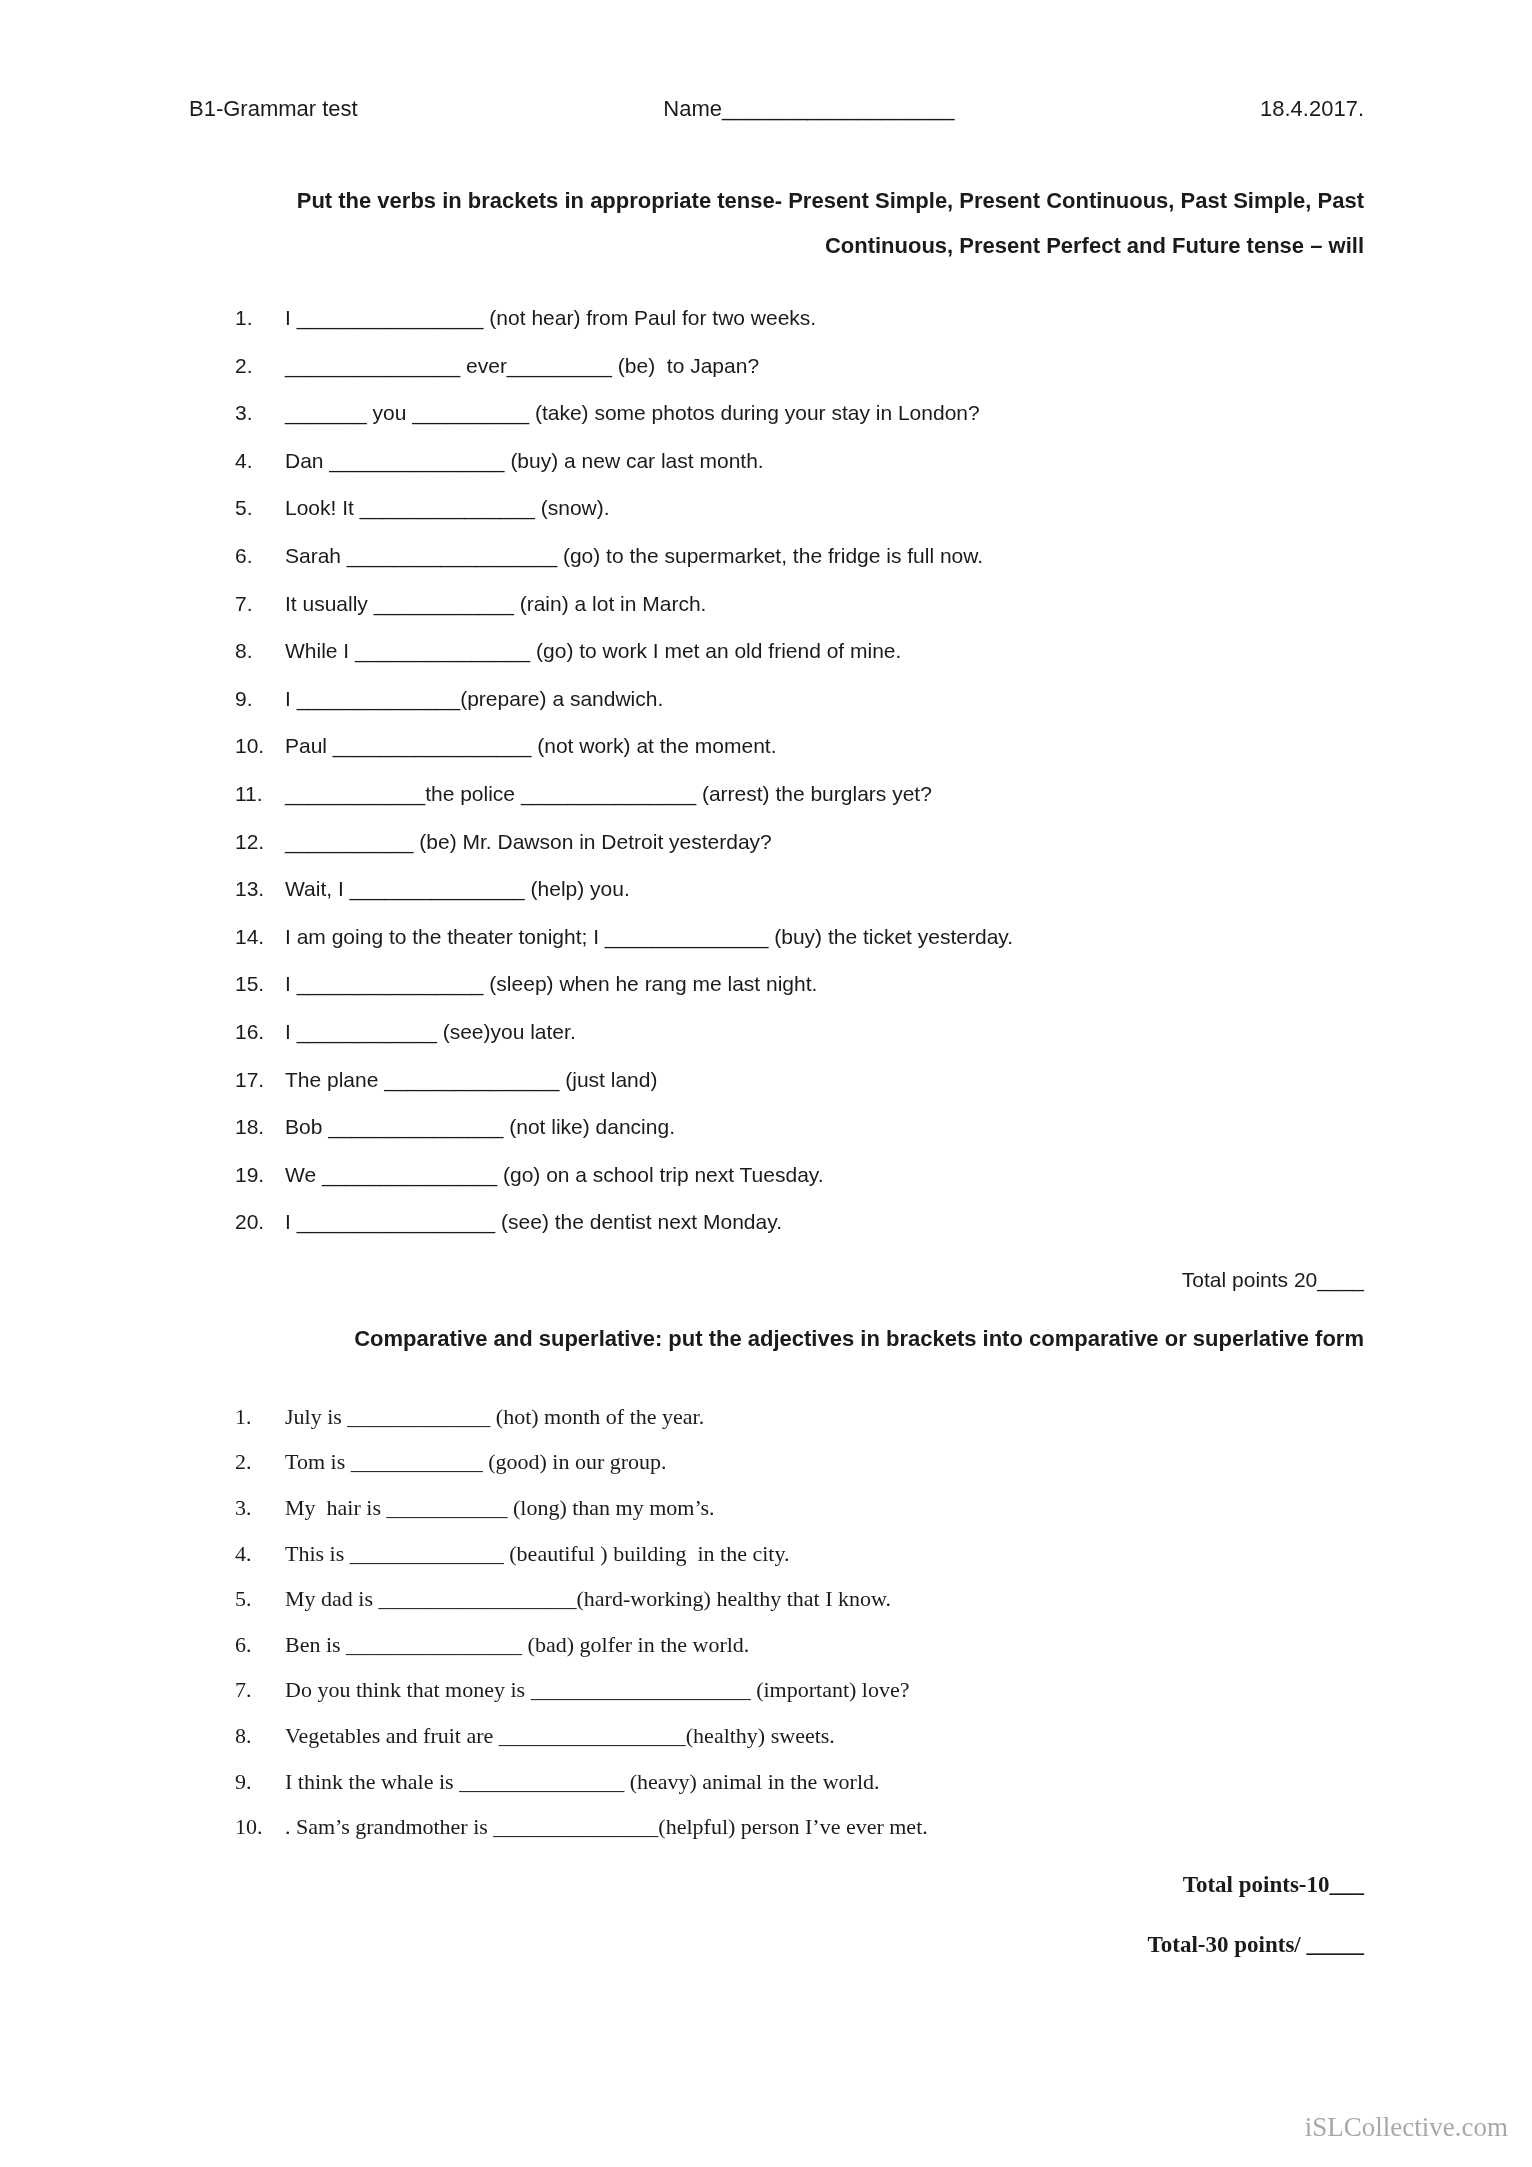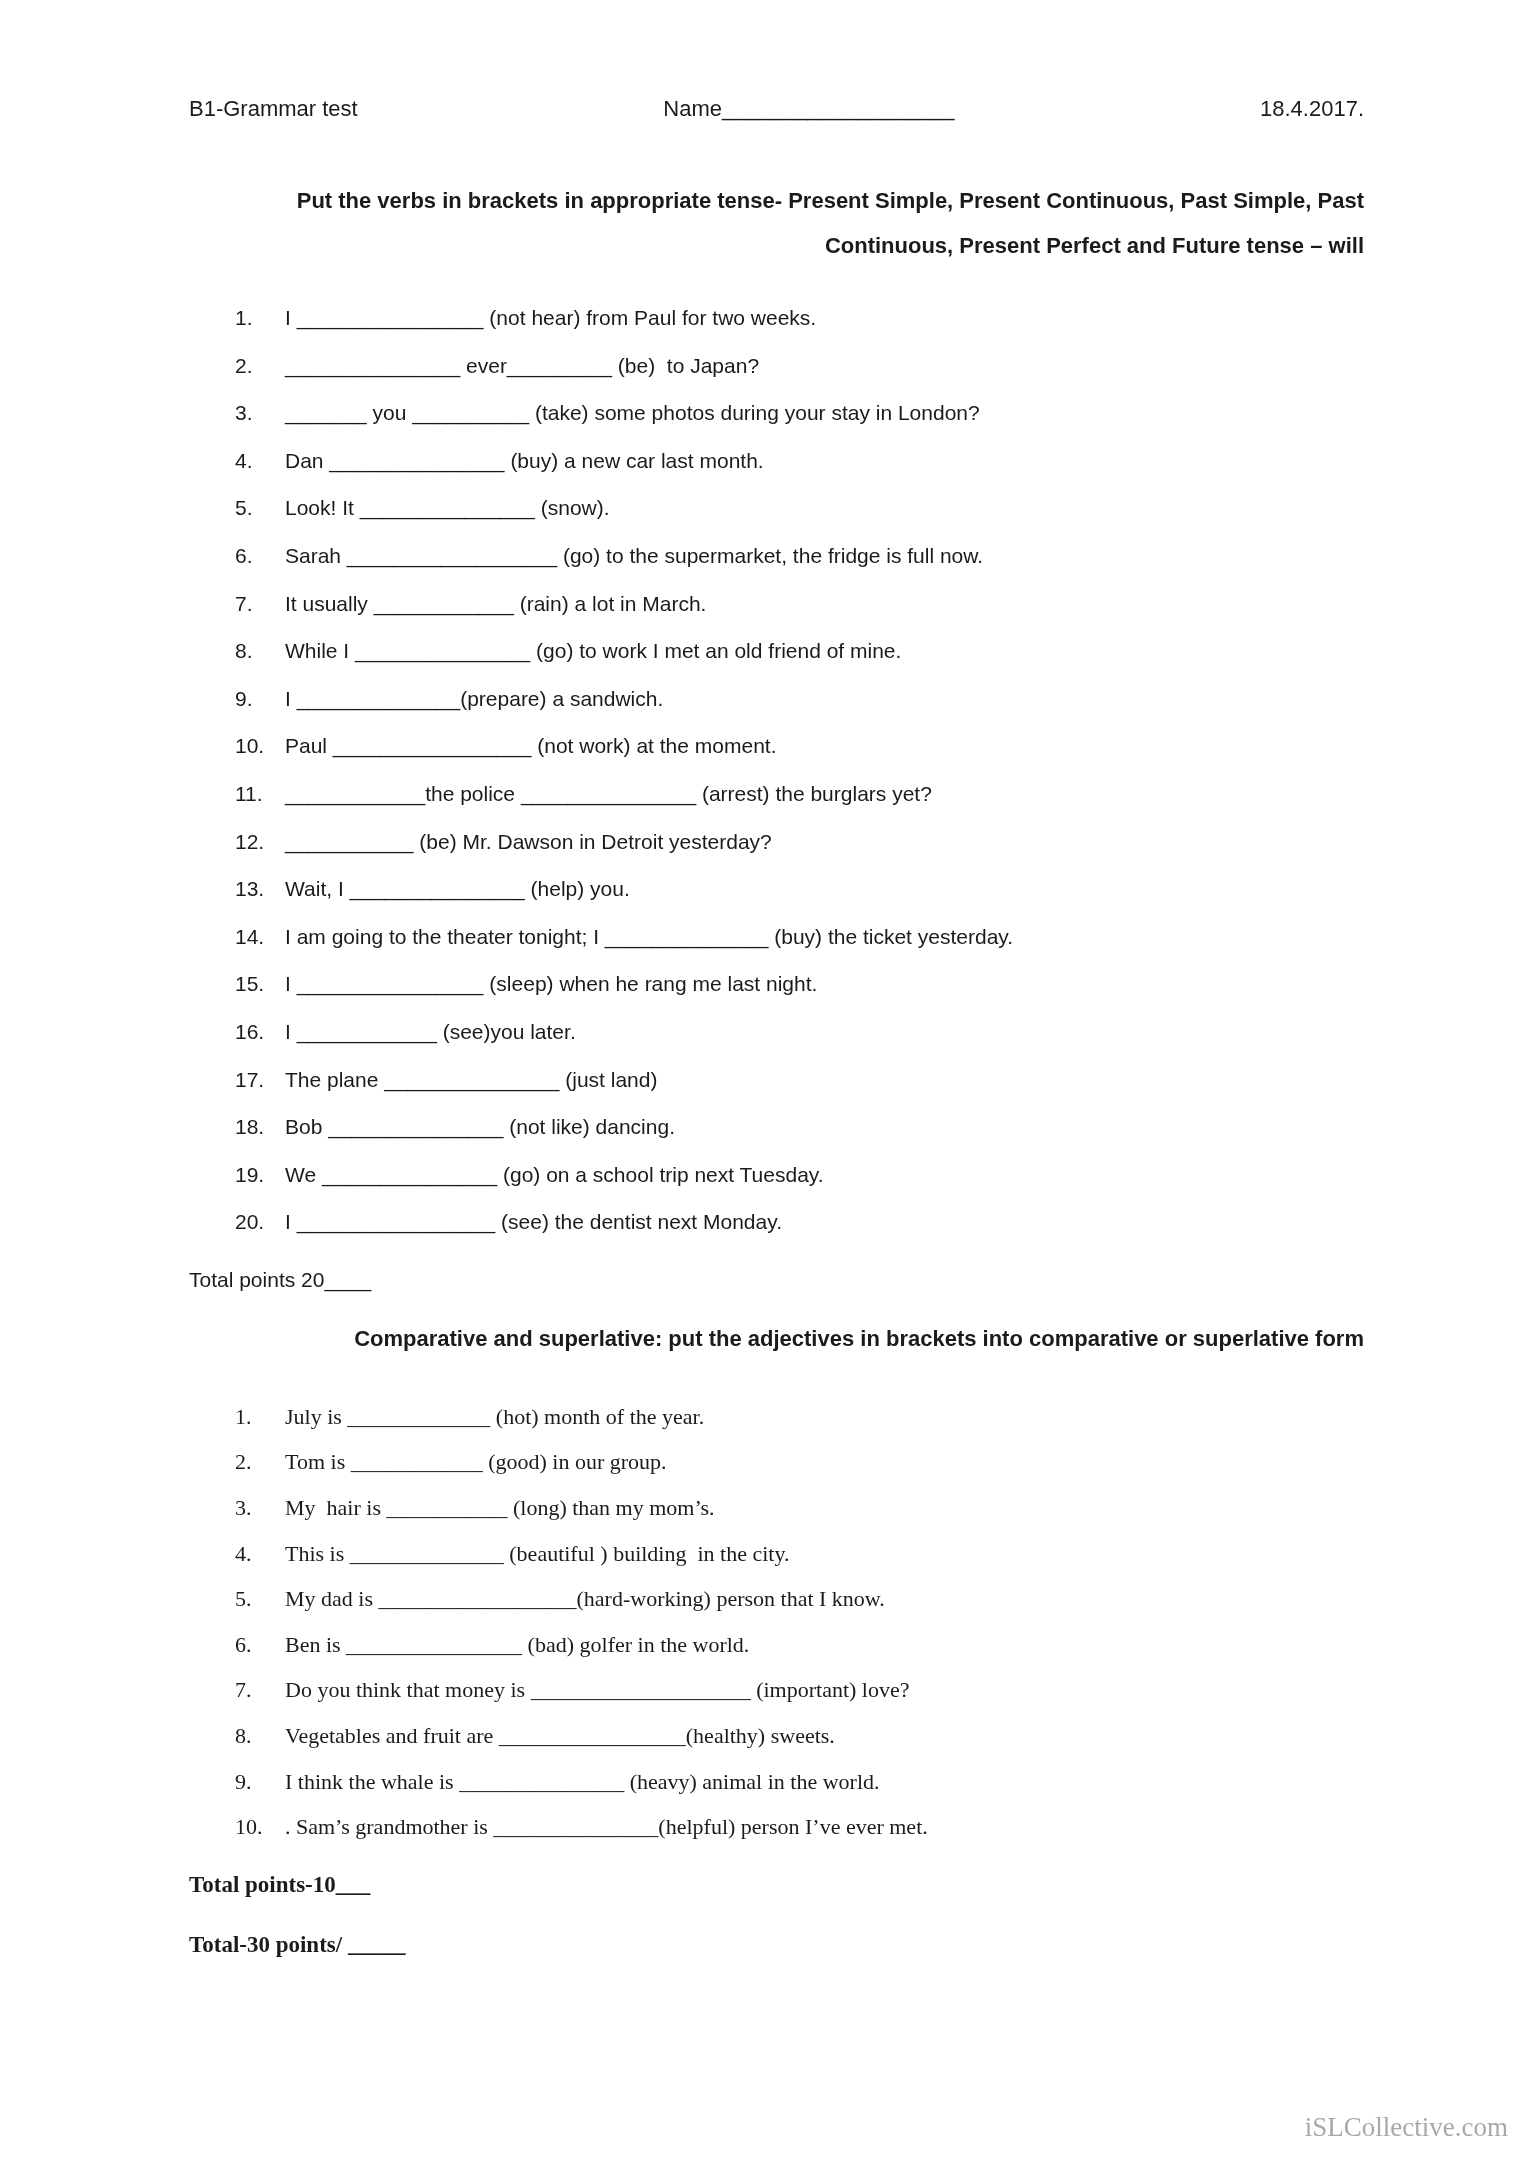--- a/index.html
+++ b/index.html
@@ -47,20 +47,21 @@
     flex: 0 0 50px;
   }
   .q-list .txt { white-space: pre-wrap; margin-top: 12px; }
   .s2 .row {
     height: 45.6px;
     font-family: "Liberation Serif", serif;
     font-size: 22px;
     margin-left: 46px;
   }
   .total-right {
+    text-align: right;
     font-size: 21px;
     margin-top: 18px;
     white-space: pre;
   }
   .serif-bold {
     font-family: "Liberation Serif", serif;
     font-weight: bold;
     font-size: 23px;
   }
   .s1-total { margin-top: 22px; }
@@ -214,21 +215,21 @@
         <span class="txt">My  hair is ___________ (long) than my mom’s.</span>
       </div>
 
       <div class="row">
         <span class="num">4.</span>
         <span class="txt">This is ______________ (beautiful ) building  in the city.</span>
       </div>
 
       <div class="row">
         <span class="num">5.</span>
-        <span class="txt">My dad is __________________(hard-working) person that I know.</span>
+        <span class="txt">My dad is __________________(hard-working) healthy that I know.</span>
       </div>
 
       <div class="row">
         <span class="num">6.</span>
         <span class="txt">Ben is ________________ (bad) golfer in the world.</span>
       </div>
 
       <div class="row">
         <span class="num">7.</span>
         <span class="txt">Do you think that money is ____________________ (important) love?</span>

